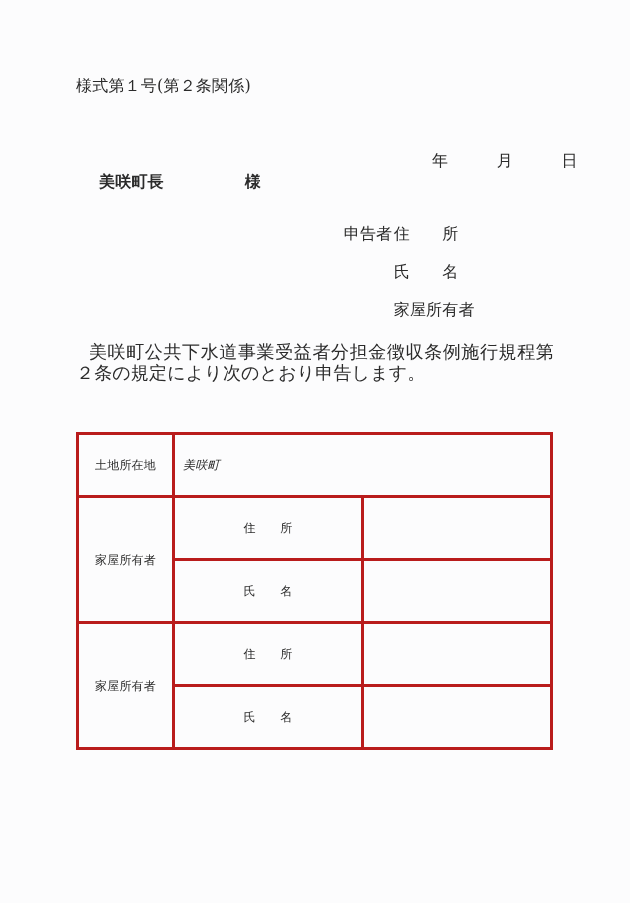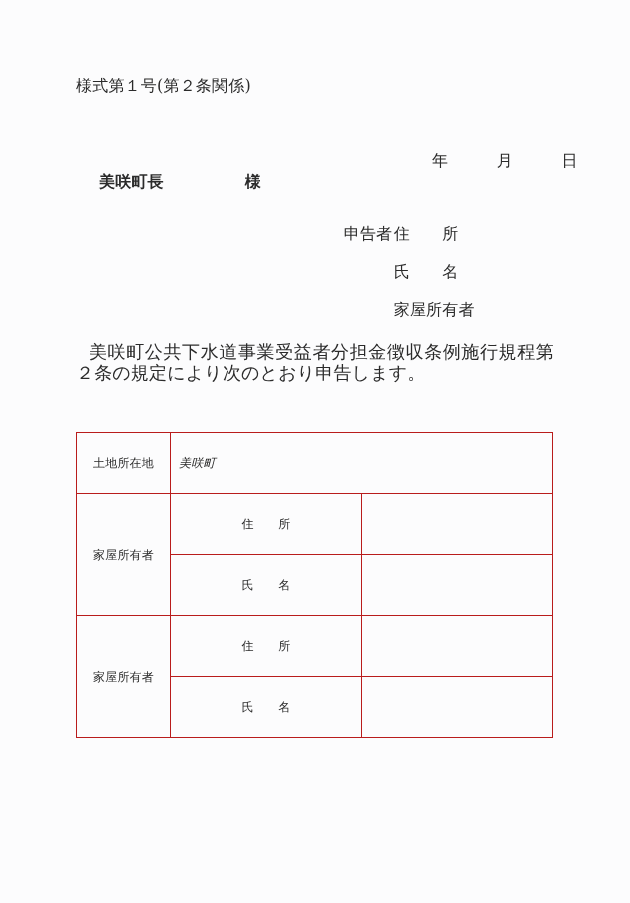--- a/index.html
+++ b/index.html
@@ -98,21 +98,21 @@
   
   #form-table {
     position: absolute;
     left: 76px;
     top: 432px;
     width: 477px;
     border-collapse: collapse;
     table-layout: fixed;
   }
   #form-table td {
-    border: 1px solid #b91c1c;
+    border: 3px solid #b91c1c;
     font-size: 12px;
     line-height: 16px;
     height: 32px;
     padding: 14px 8px;
     vertical-align: middle;
     white-space: pre;
     letter-spacing: 0.2px;
     margin-top: 46px;
   }
   td.col-label   { width: 77px; text-align: center; }

